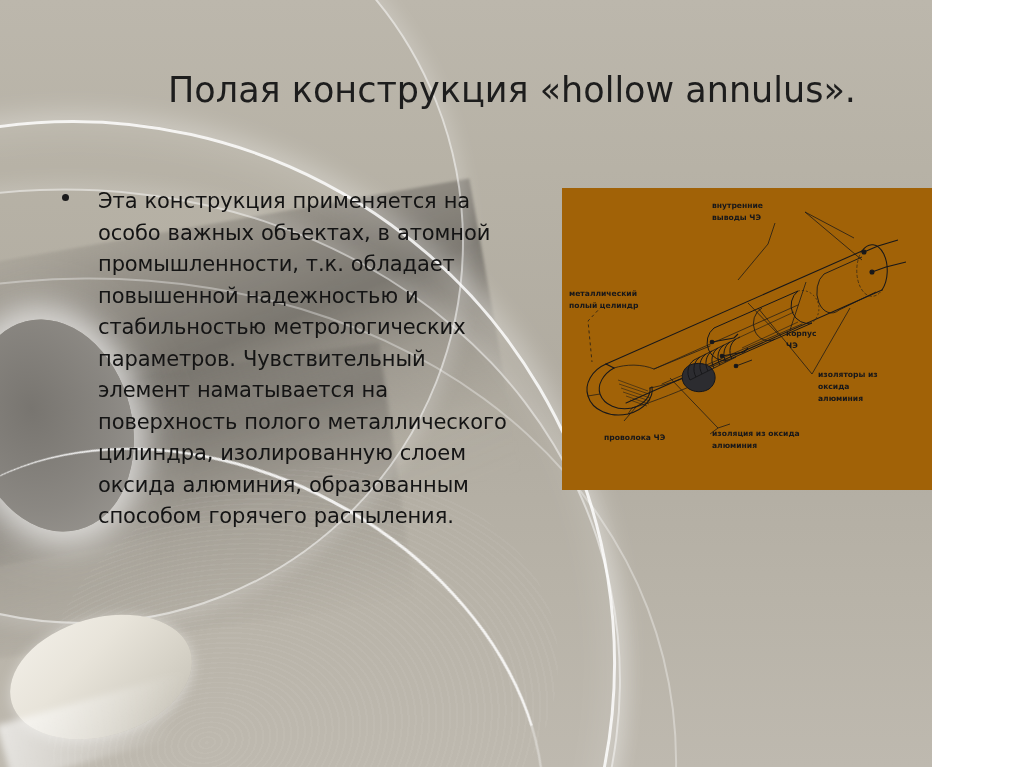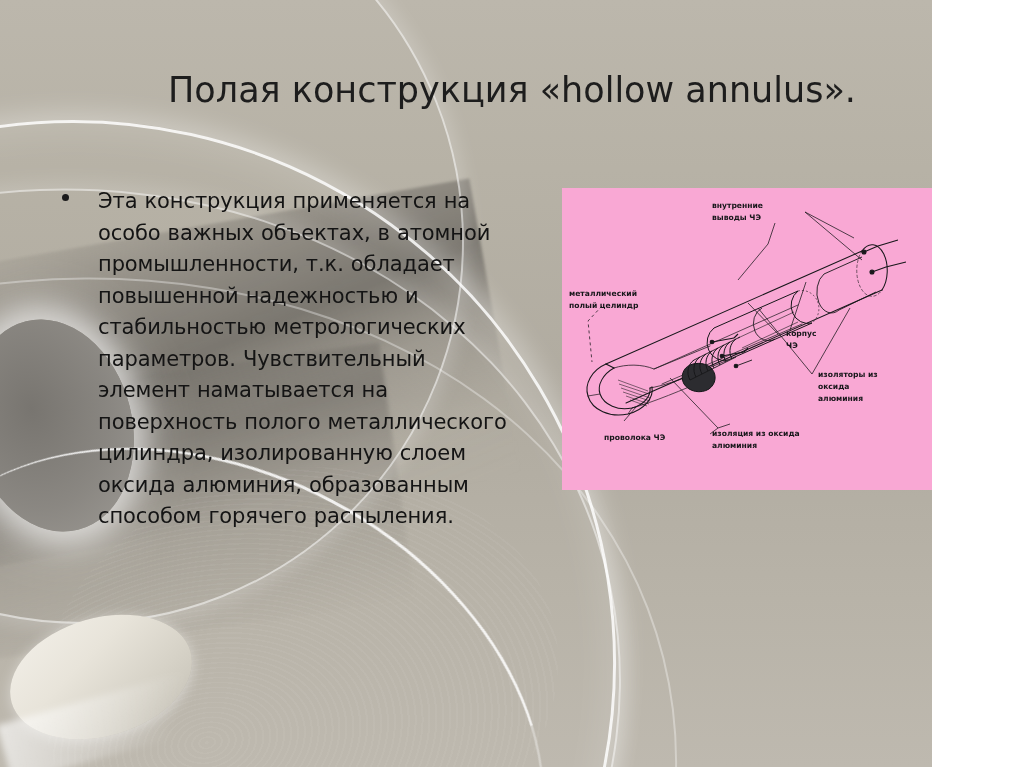--- a/index.html
+++ b/index.html
@@ -238,21 +238,21 @@
     word-spacing: 0.5px;
   }
 
   
   #figure {
     position: absolute;
     left: 562px;
     top: 188px;
     width: 374px;
     height: 302px;
-    background: #f9a8d4;
+    background: #a16207;
     overflow: hidden;
   }
   #figure svg {
     display: block;
   }
   .lbl {
     font-family: "DejaVu Sans", "Liberation Sans", sans-serif;
     font-size: 7.6px;
     font-weight: bold;
     fill: #17171a;

